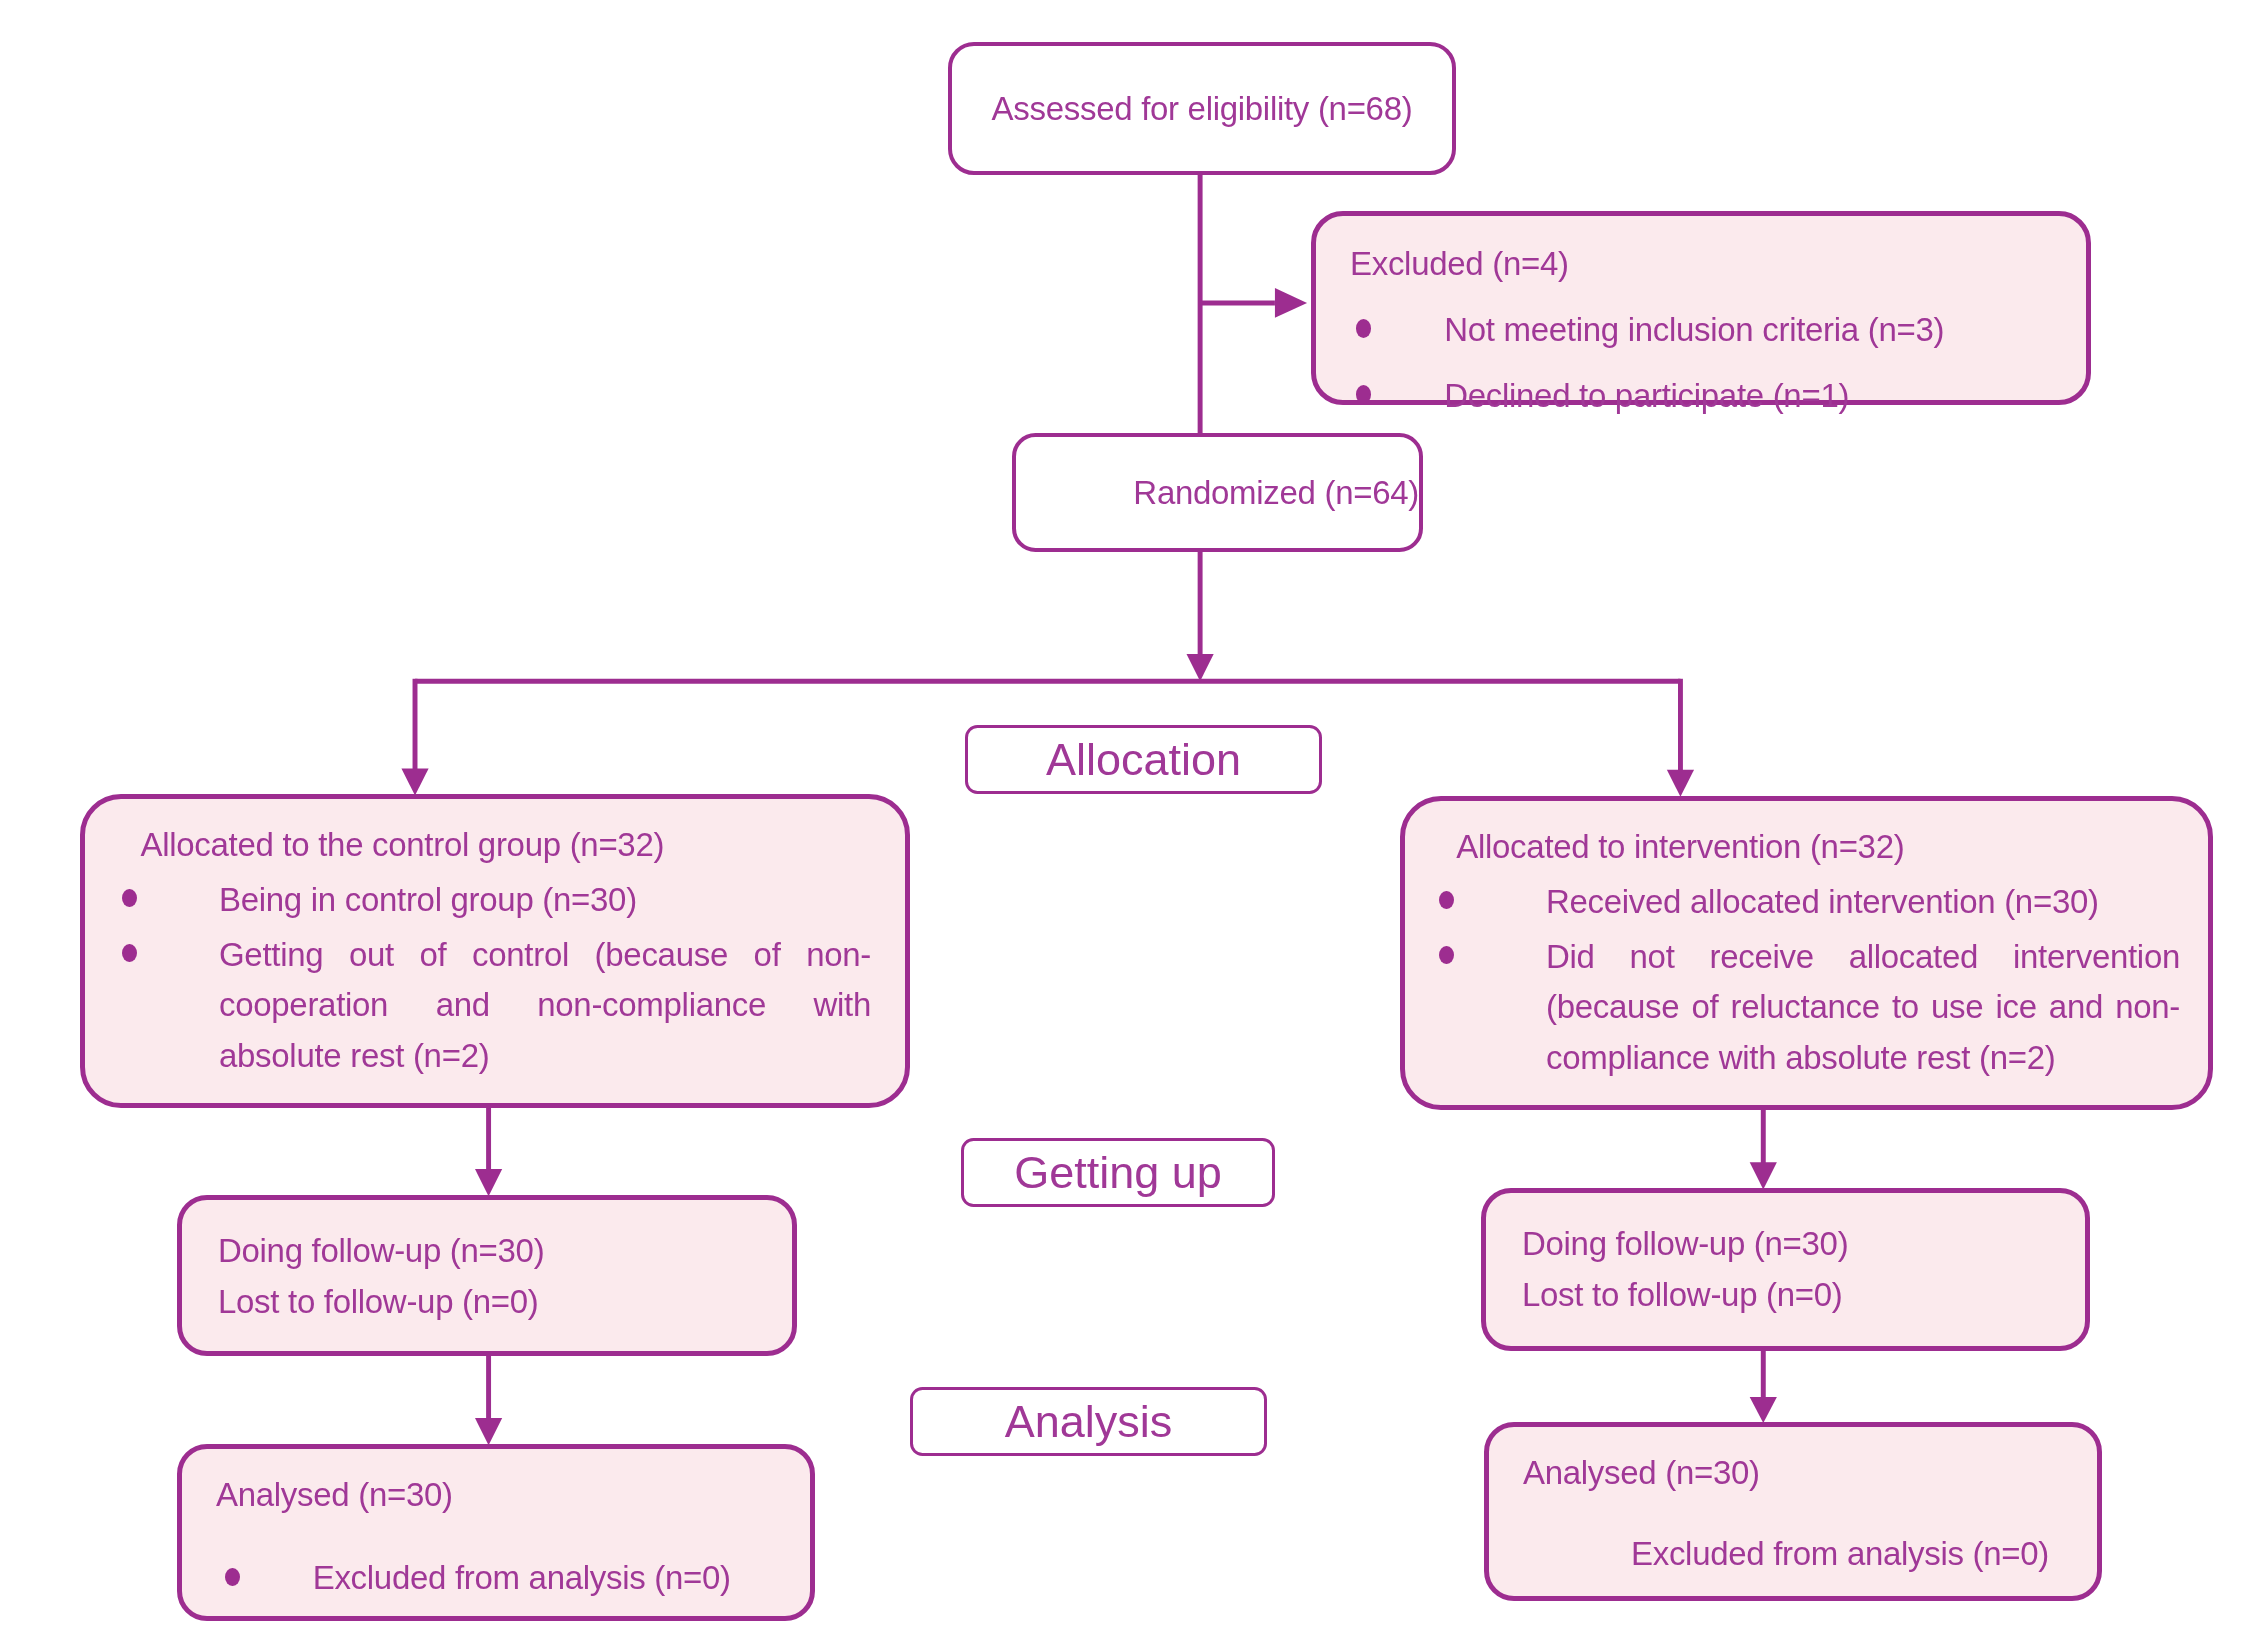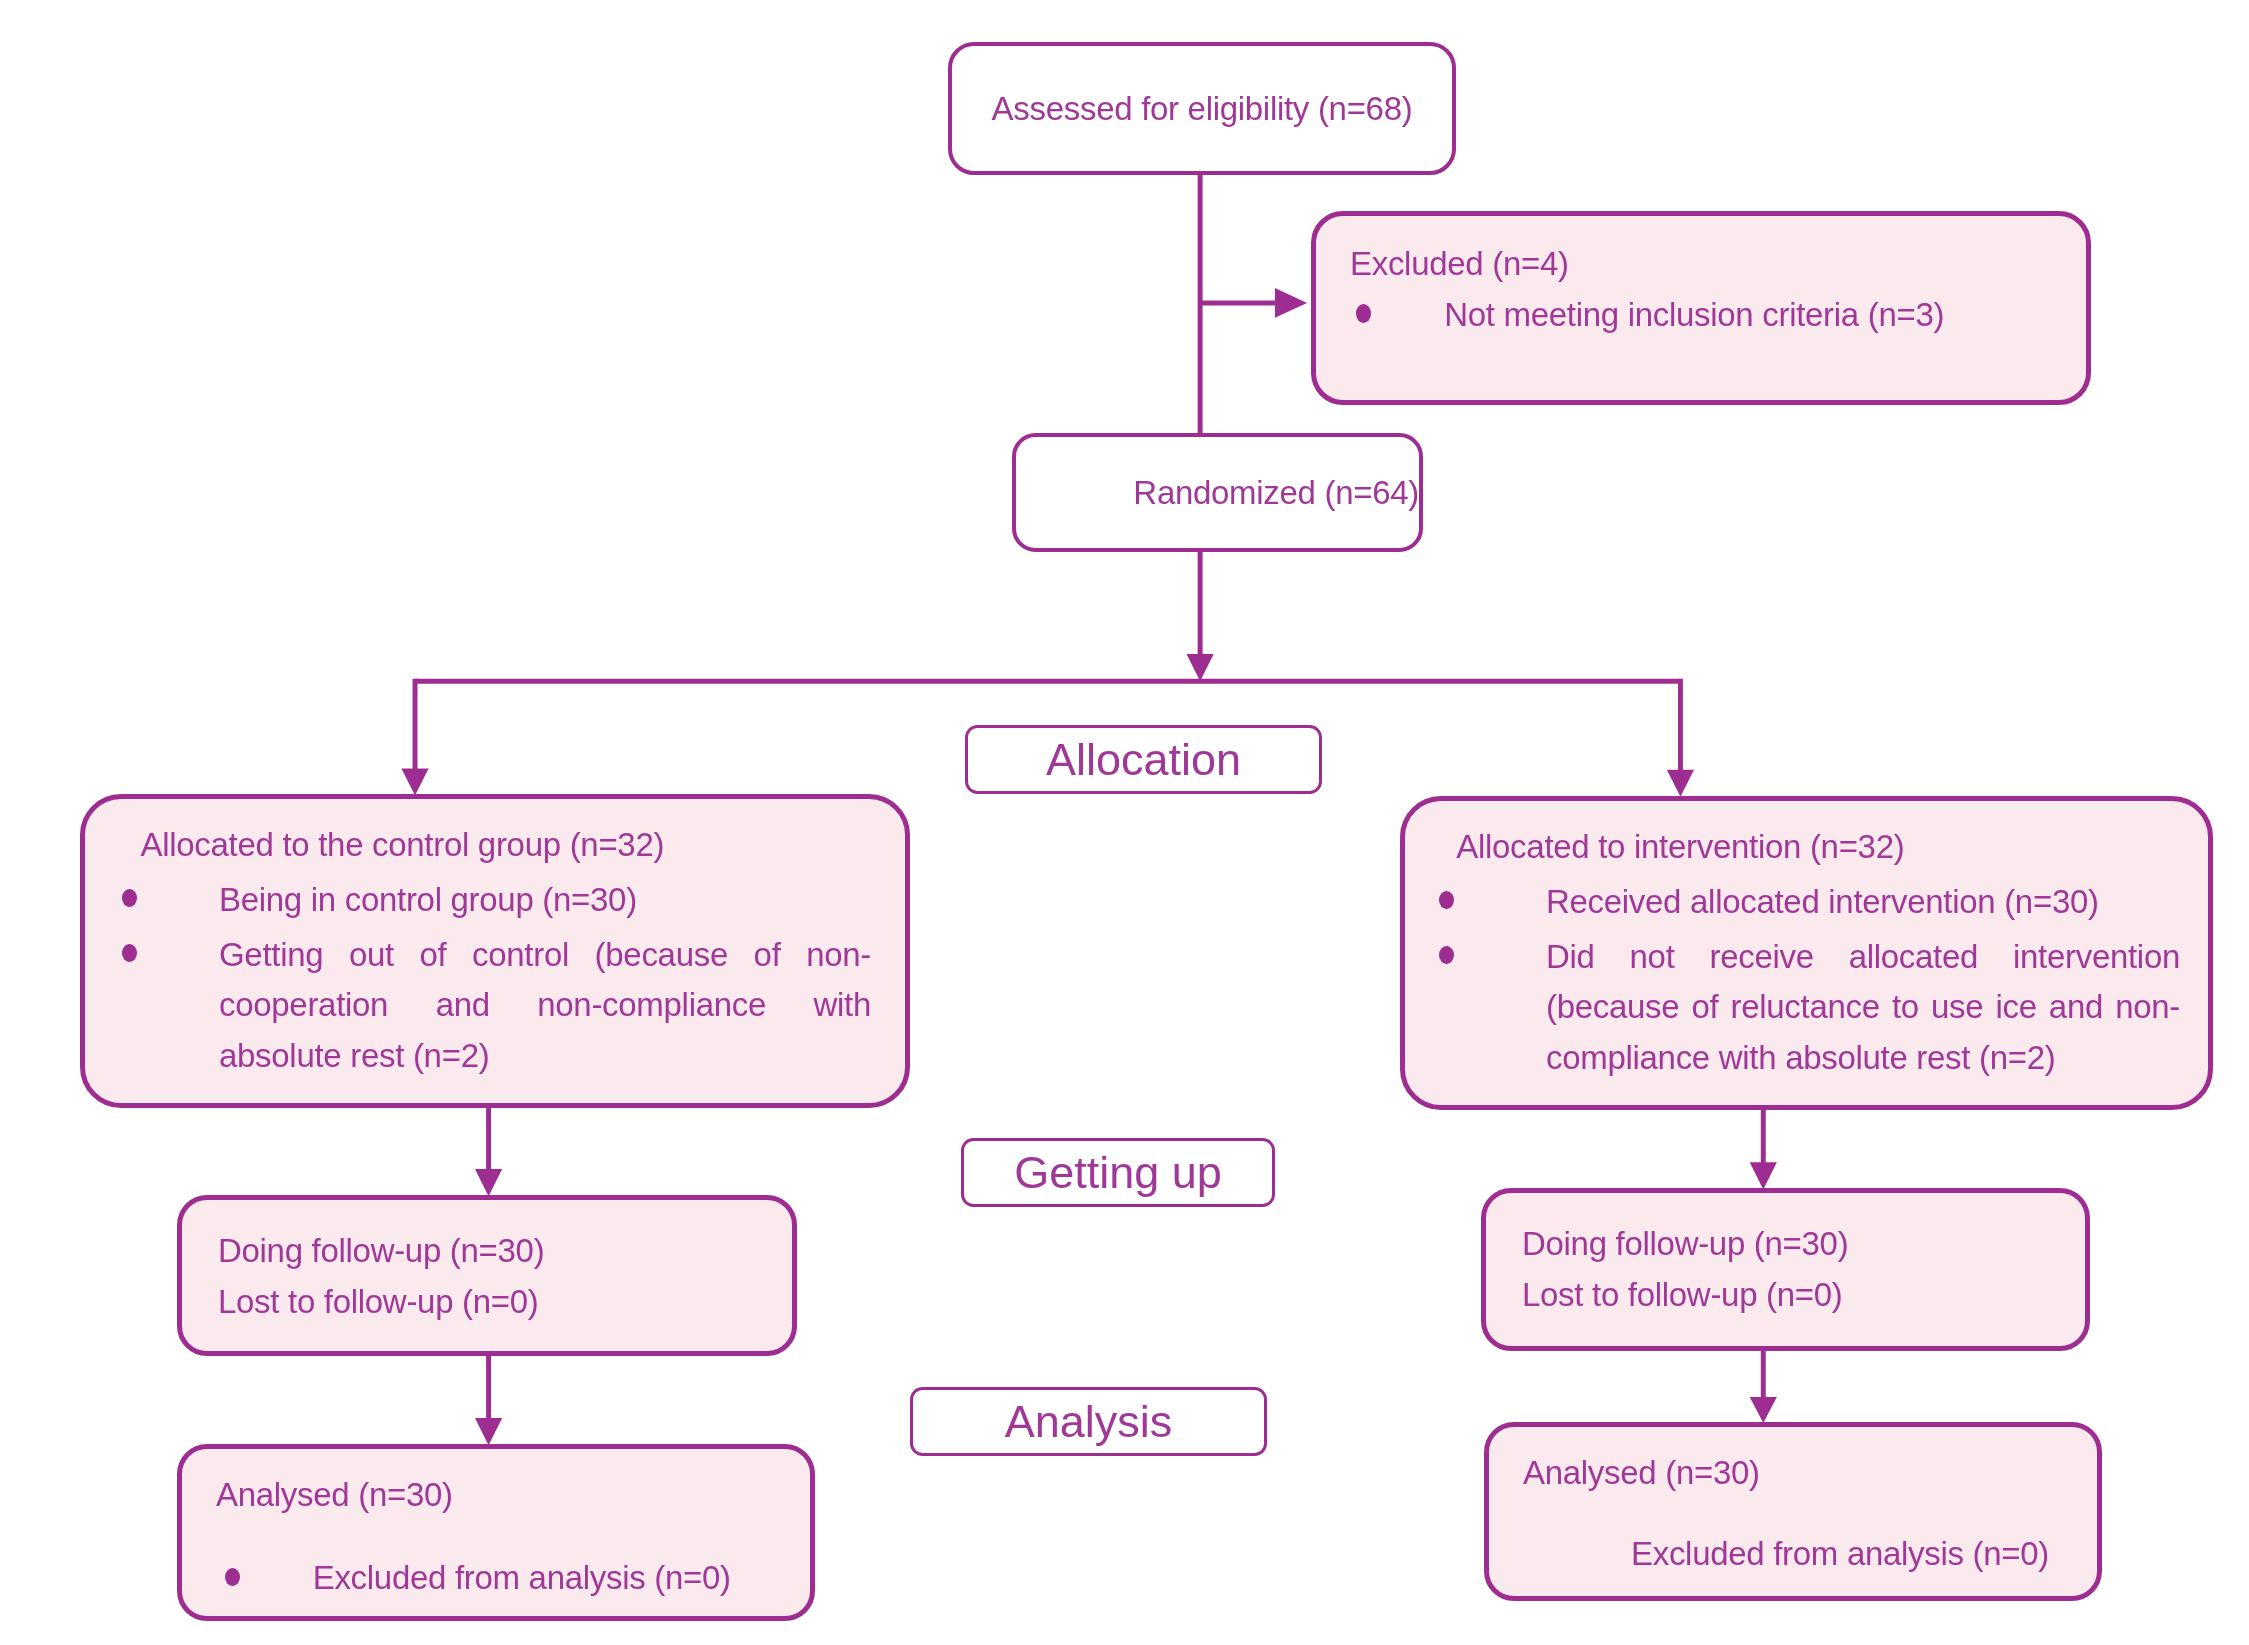--- a/index.html
+++ b/index.html
@@ -31,21 +31,21 @@
   .bullet-row{display:flex;align-items:flex-start;}
   .dot{flex:0 0 auto;width:15px;height:18.5px;border-radius:50%;
        background:#9d2d90;margin-top:13.6px;}
   .justify{text-align:justify;}
 
   
   #assessed   {left:948px;top:42px;  width:508px; height:133px;}
   #enrollment {left:177px; top:142px; width:357px; height:73px;}
   #excluded   {left:1311px;top:211px; width:780px;height:194px;
                padding:23.5px 31px 0 34px;line-height:48px;border-radius:32px;}
-  #excluded .bullet-row{margin-top:3px;}
+  #excluded .bullet-row{margin-top:18px;}
   #excluded .dot{margin-left:6.2px;}
   #excluded .btxt{margin-left:73px;}
   #randomized {left:1012px;top:433px; width:411px; height:119px;border-radius:23.5px;justify-content:flex-end;}
   #allocation {left:965px;top:725px;width:357px; height:69px;}
 
   #allocL{left:80px;top:794px;width:830px;height:314px;
           padding:21px 32px 0 37px;line-height:1.52;border-radius:41px;}
   #allocL .title{margin-left:18.5px;}
   #allocL .bullet-row{margin-top:5px;}
   #allocL .btxt{margin-left:82px;width:652px;}
@@ -123,20 +123,24 @@
   <div class="box label" id="analysis">
     <span>Analysis</span>
   </div>
 
   <div class="box pink" id="excluded">
     <div class="title">Excluded (n=4)</div>
     <div class="bullet-row">
       <span class="dot"></span>
       <div class="btxt">Not meeting inclusion criteria (n=3)</div>
     </div>
+    <div class="bullet-row">
+      <span class="dot"></span>
+      <div class="btxt">Declined to participate (n=1)</div>
+    </div>
   </div>
 
   <div class="box white" id="randomized">
     <span>Randomized (n=64)</span>
   </div>
 
   <div class="box pink" id="allocL">
     <div class="title">Allocated to the control group (n=32)</div>
     <div class="bullet-row">
       <span class="dot"></span>

